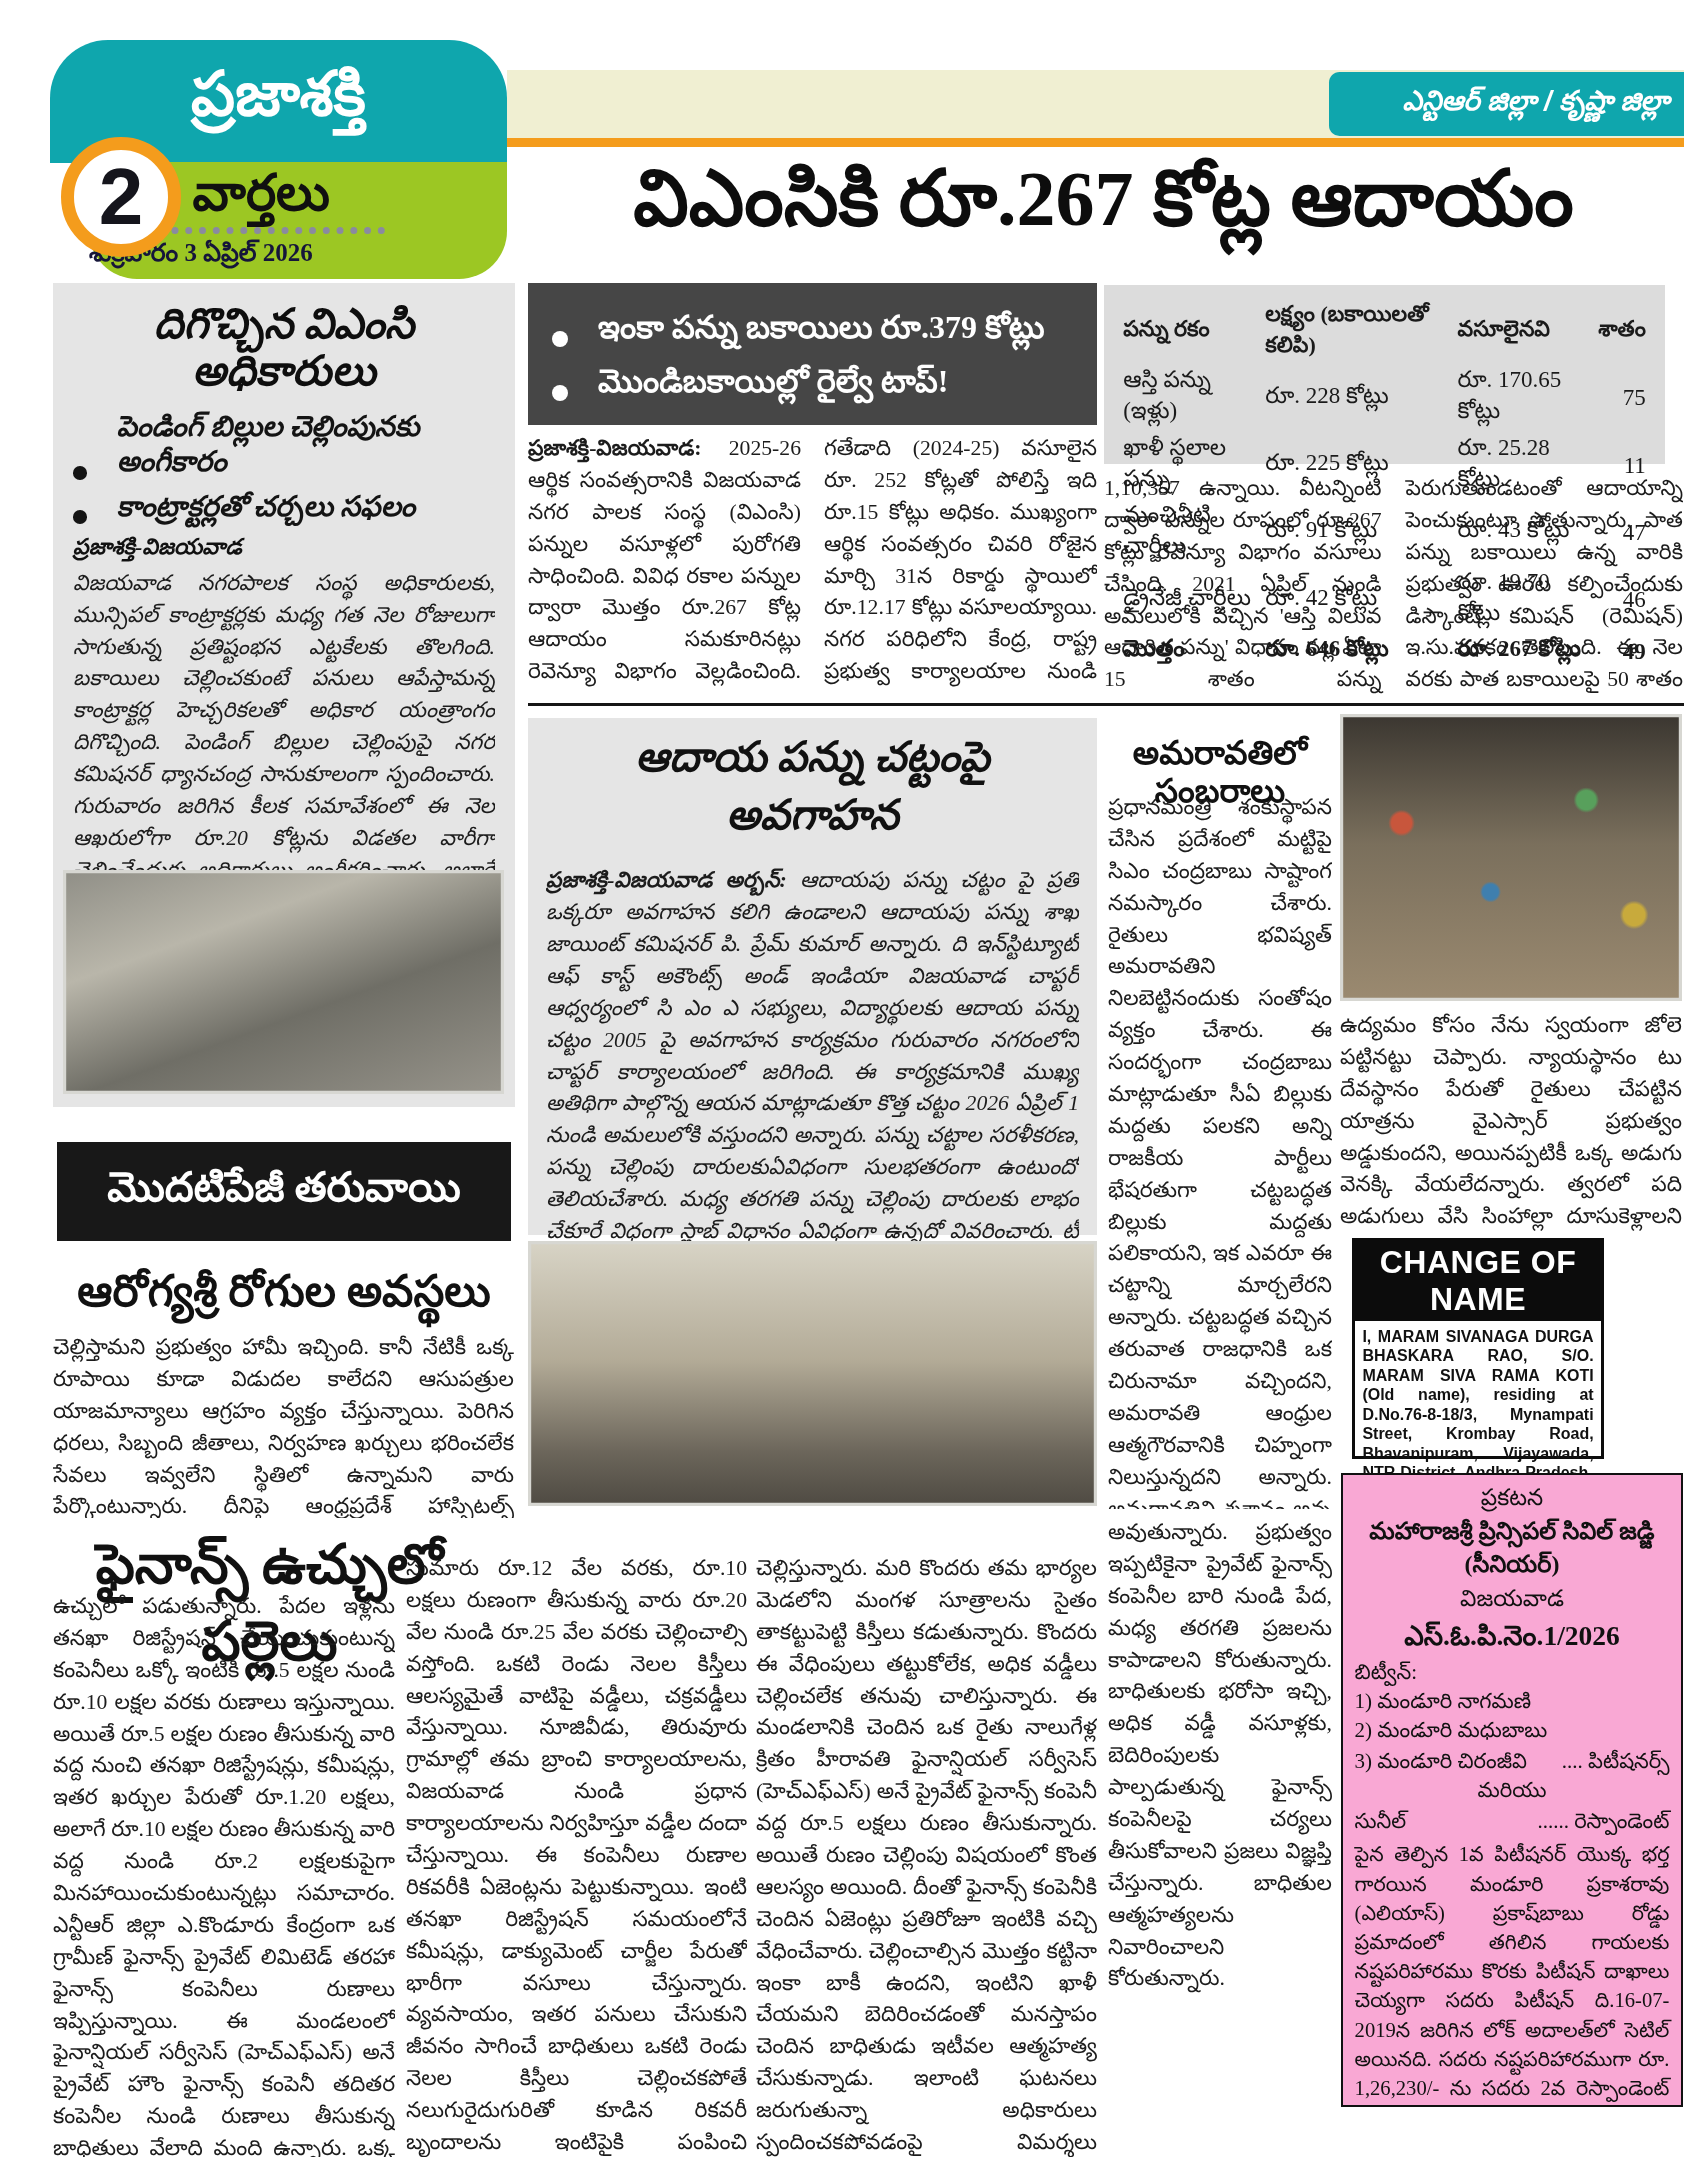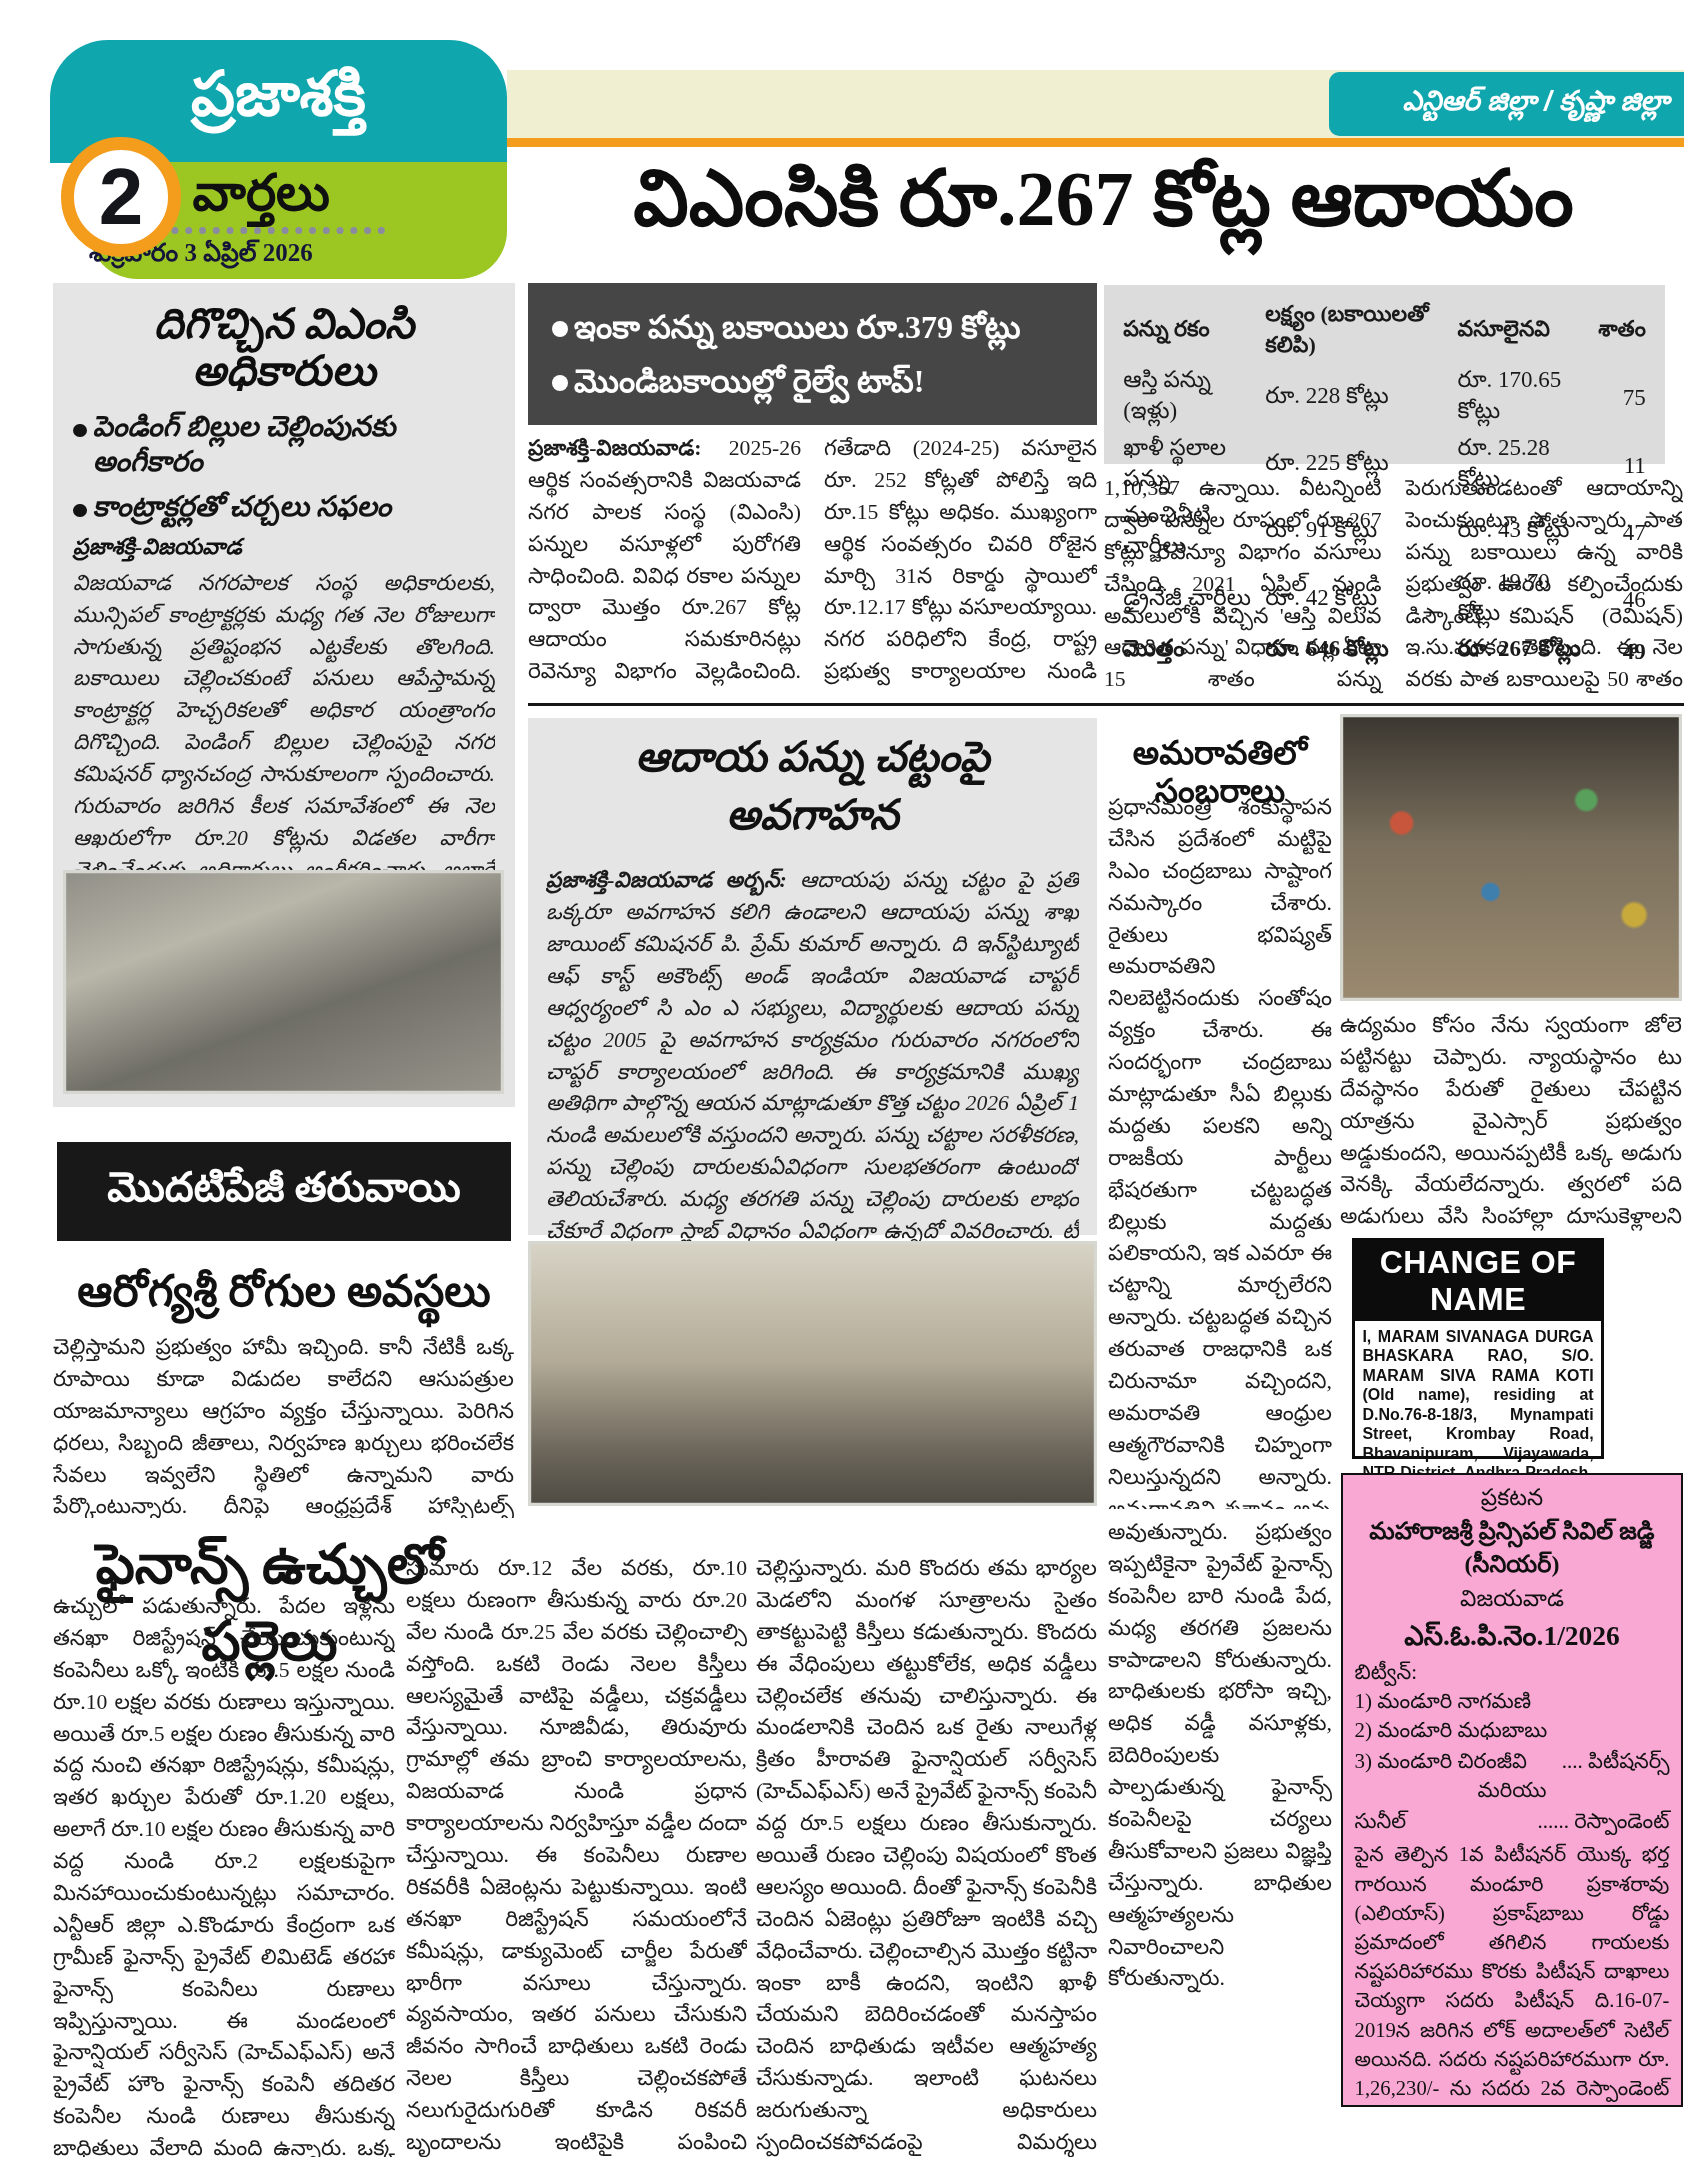--- a/index.html
+++ b/index.html
@@ -40,21 +40,21 @@
       radial-gradient(circle at 44% 62%,#3f7fae 0 3%,transparent 4%),
       radial-gradient(circle at 72% 30%,#58a05c 0 3%,transparent 4%),
       radial-gradient(circle at 86% 70%,#c8aa3c 0 3%,transparent 4%),
       linear-gradient(180deg,#3a3630 0%,#7a6f5c 45%,#9b8a70 100%);}
   .photo.event{background:linear-gradient(180deg,#d8d4c6 0%,#b3ab97 45%,#6b655a 80%,#4e4a42 100%);}
 
   
   .story-a{left:53px;top:283px;width:462px;height:824px;padding:0;box-sizing:border-box;}
   .story-a-inner{padding:18px 20px 0 20px;}
   .story-a h1{margin:0 0 13.7px 0;font-size:42px;line-height:1.12;text-align:center;color:#0e0e0e;}
-  .bullet-line{display:flex;align-items:flex-start;gap:6px;font-size:28.5px;font-weight:bold;
+  .bullet-line{display:flex;align-items:flex-end;gap:30px;font-size:28.5px;font-weight:bold;
                color:#141414;margin:8.5px 0;line-height:1.25;}
   .bullet-line .dot{width:13.7px;height:13.7px;border-radius:50%;background:#141414;margin-top:15px;flex:0 0 13.7px;}
   .story-a .byline{font-size:22px;margin:9.5px 0 3.2px 0;}
   .photo-a{left:63px;top:870px;width:441px;height:224px;}
 
   .continued-band{left:57px;top:1142px;width:454px;height:99px;background:#181818;
                   display:flex;align-items:center;justify-content:center;}
   .continued-band span{color:#fff;font-size:41px;font-weight:bold;}
   .arogya-head{left:57px;top:1266px;width:454px;text-align:center;font-size:44px;font-weight:bold;}
   .arogya-body{left:53px;top:1332px;width:461px;height:186px;overflow:hidden;}

